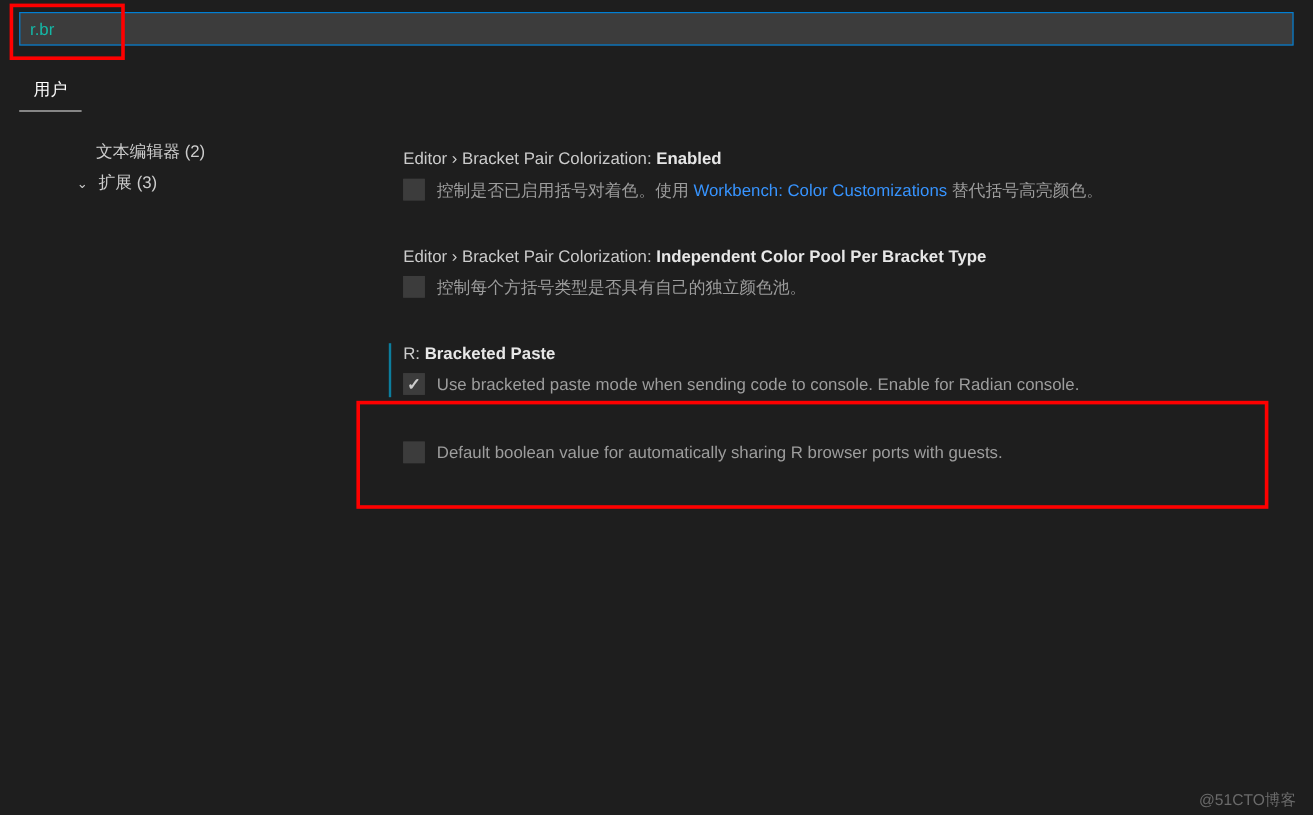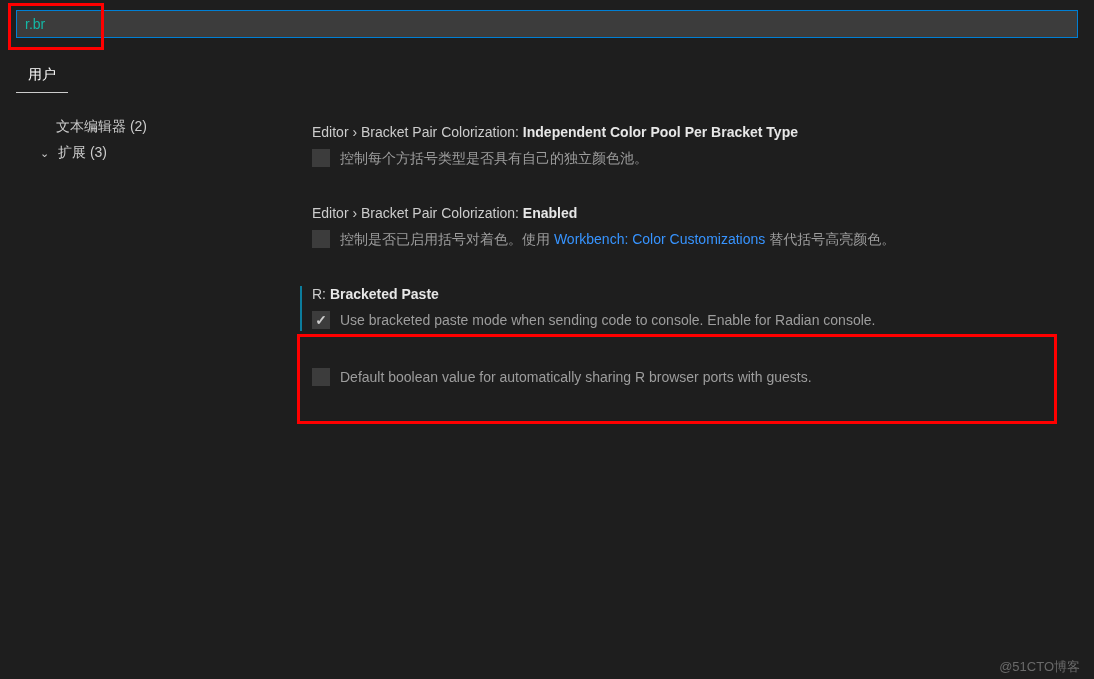--- a/index.html
+++ b/index.html
@@ -58,20 +58,21 @@
       color: #ffffff;
     }
     .content {
       display: flex;
       height: calc(100% - 100px);
     }
     .sidebar {
       width: 270px;
       padding: 20px 16px;
       flex-shrink: 0;
+      margin-left: 24px;
     }
     .sidebar-item {
       padding: 4px 0 4px 40px;
       color: #cccccc;
       cursor: pointer;
       font-size: 14px;
     }
     .sidebar-item.expandable {
       padding-left: 24px;
       display: flex;
@@ -216,40 +217,40 @@
     <div class="sidebar-item expandable">
       <span class="chevron">⌄</span>
       <span>扩展 (3)</span>
     </div>
   </div>
 
   <div class="main">
 
     <div class="setting">
       <div class="setting-title">
-        <span class="breadcrumb">Editor › Bracket Pair Colorization: </span><span class="name">Independent Color Pool Per Bracket Type</span>
-      </div>
-      <div class="setting-body">
-        <div class="checkbox"></div>
-        <div class="setting-desc">控制每个方括号类型是否具有自己的独立颜色池。</div>
-      </div>
-    </div>
-
-    <div class="setting">
-      <div class="setting-title">
         <span class="breadcrumb">Editor › Bracket Pair Colorization: </span><span class="name">Enabled</span>
       </div>
       <div class="setting-body">
         <div class="checkbox"></div>
         <div class="setting-desc">
           <span>控制是否已启用括号对着色。使用 </span><span class="link">Workbench: Color Customizations</span><span> 替代括号高亮颜色。</span>
         </div>
       </div>
     </div>
 
+    <div class="setting">
+      <div class="setting-title">
+        <span class="breadcrumb">Editor › Bracket Pair Colorization: </span><span class="name">Independent Color Pool Per Bracket Type</span>
+      </div>
+      <div class="setting-body">
+        <div class="checkbox"></div>
+        <div class="setting-desc">控制每个方括号类型是否具有自己的独立颜色池。</div>
+      </div>
+    </div>
+
     <div class="setting modified">
       <div class="setting-title">
         <span class="breadcrumb">R: </span><span class="name">Bracketed Paste</span>
       </div>
       <div class="setting-body">
         <div class="checkbox checked"></div>
         <div class="setting-desc">Use bracketed paste mode when sending code to console. Enable for Radian console.</div>
       </div>
     </div>
 

